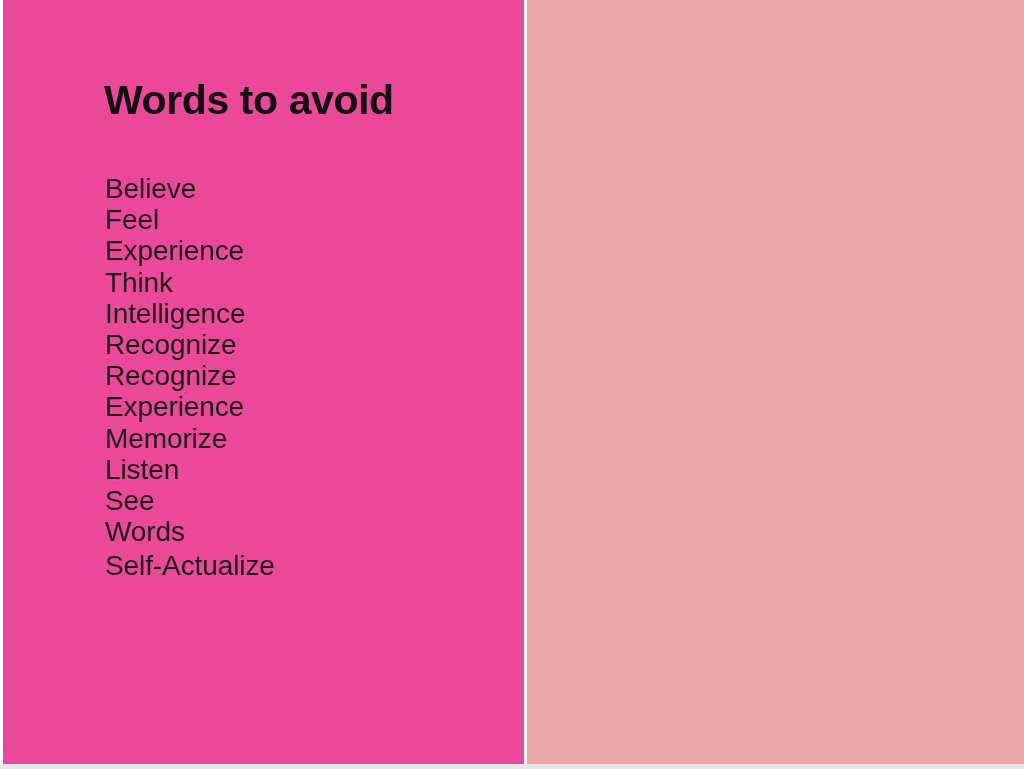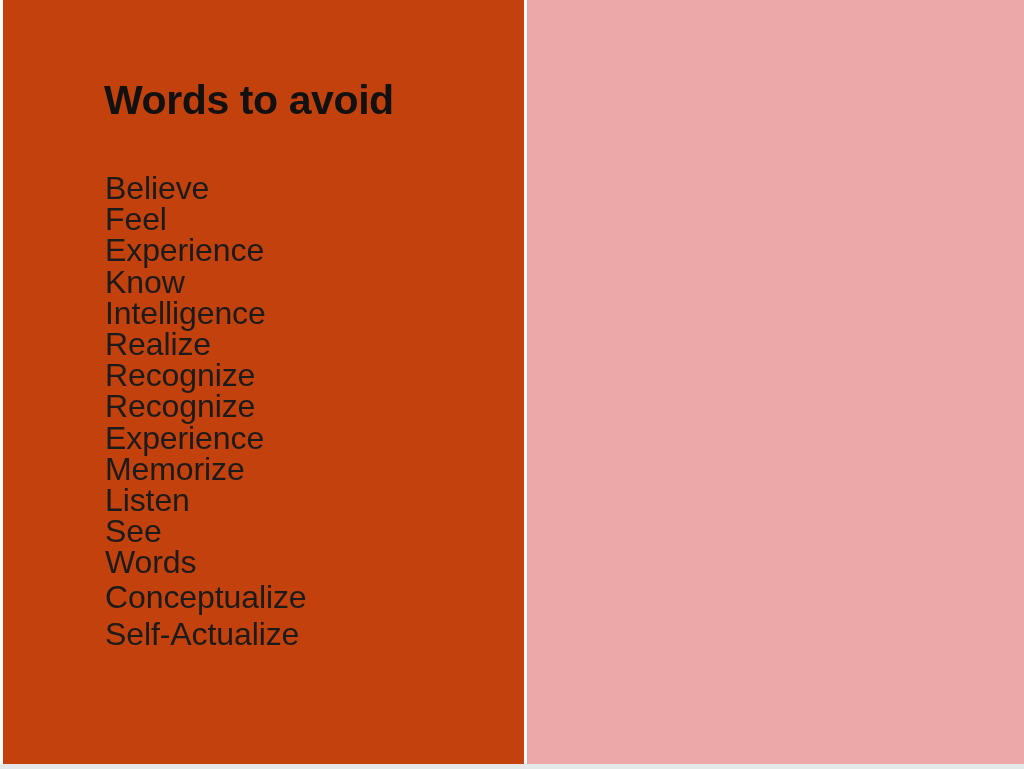--- a/index.html
+++ b/index.html
@@ -26,21 +26,21 @@
   .panel {
     position: absolute;
     top: 0;
     bottom: 5px;
     overflow: hidden;
   }
 
   .panel-left {
     left: 3px;
     width: 521px;
-    background: #c2410c;
+    background: #ec4899;
   }
 
   .panel-right {
     left: 527px;
     right: 0;
     background: #eca8a8;
   }
 
   .bottom-strip {
     position: absolute;
@@ -74,21 +74,21 @@
     left: 101px;
     top: 80px;
   }
 
   .word-list {
     position: absolute;
     margin: 0;
     padding: 0;
     list-style: none;
     color: #1b1b1b;
-    font-size: 32px;
+    font-size: 28px;
     font-weight: 400;
     letter-spacing: -0.1px;
   }
 
   .panel-left .word-list {
     left: 102px;
     top: 173px;
   }
 
   .word-list li {
@@ -106,31 +106,29 @@
 
 <div class="slide">
 
   <section class="panel panel-left">
     <div class="panel-inner">
       <h1 class="heading">Words to avoid</h1>
       <ul class="word-list">
         <li>Believe</li>
         <li>Feel</li>
         <li>Experience</li>
-        <li>Know</li>
+        <li>Think</li>
         <li>Intelligence</li>
-        <li>Realize</li>
         <li>Recognize</li>
         <li>Recognize</li>
         <li>Experience</li>
         <li>Memorize</li>
         <li>Listen</li>
         <li>See</li>
         <li>Words</li>
-        <li class="loose">Conceptualize</li>
         <li class="loose">Self-Actualize</li>
       </ul>
     </div>
   </section>
 
   <section class="panel panel-right">
     <div class="panel-inner">
       
       
     </div>

